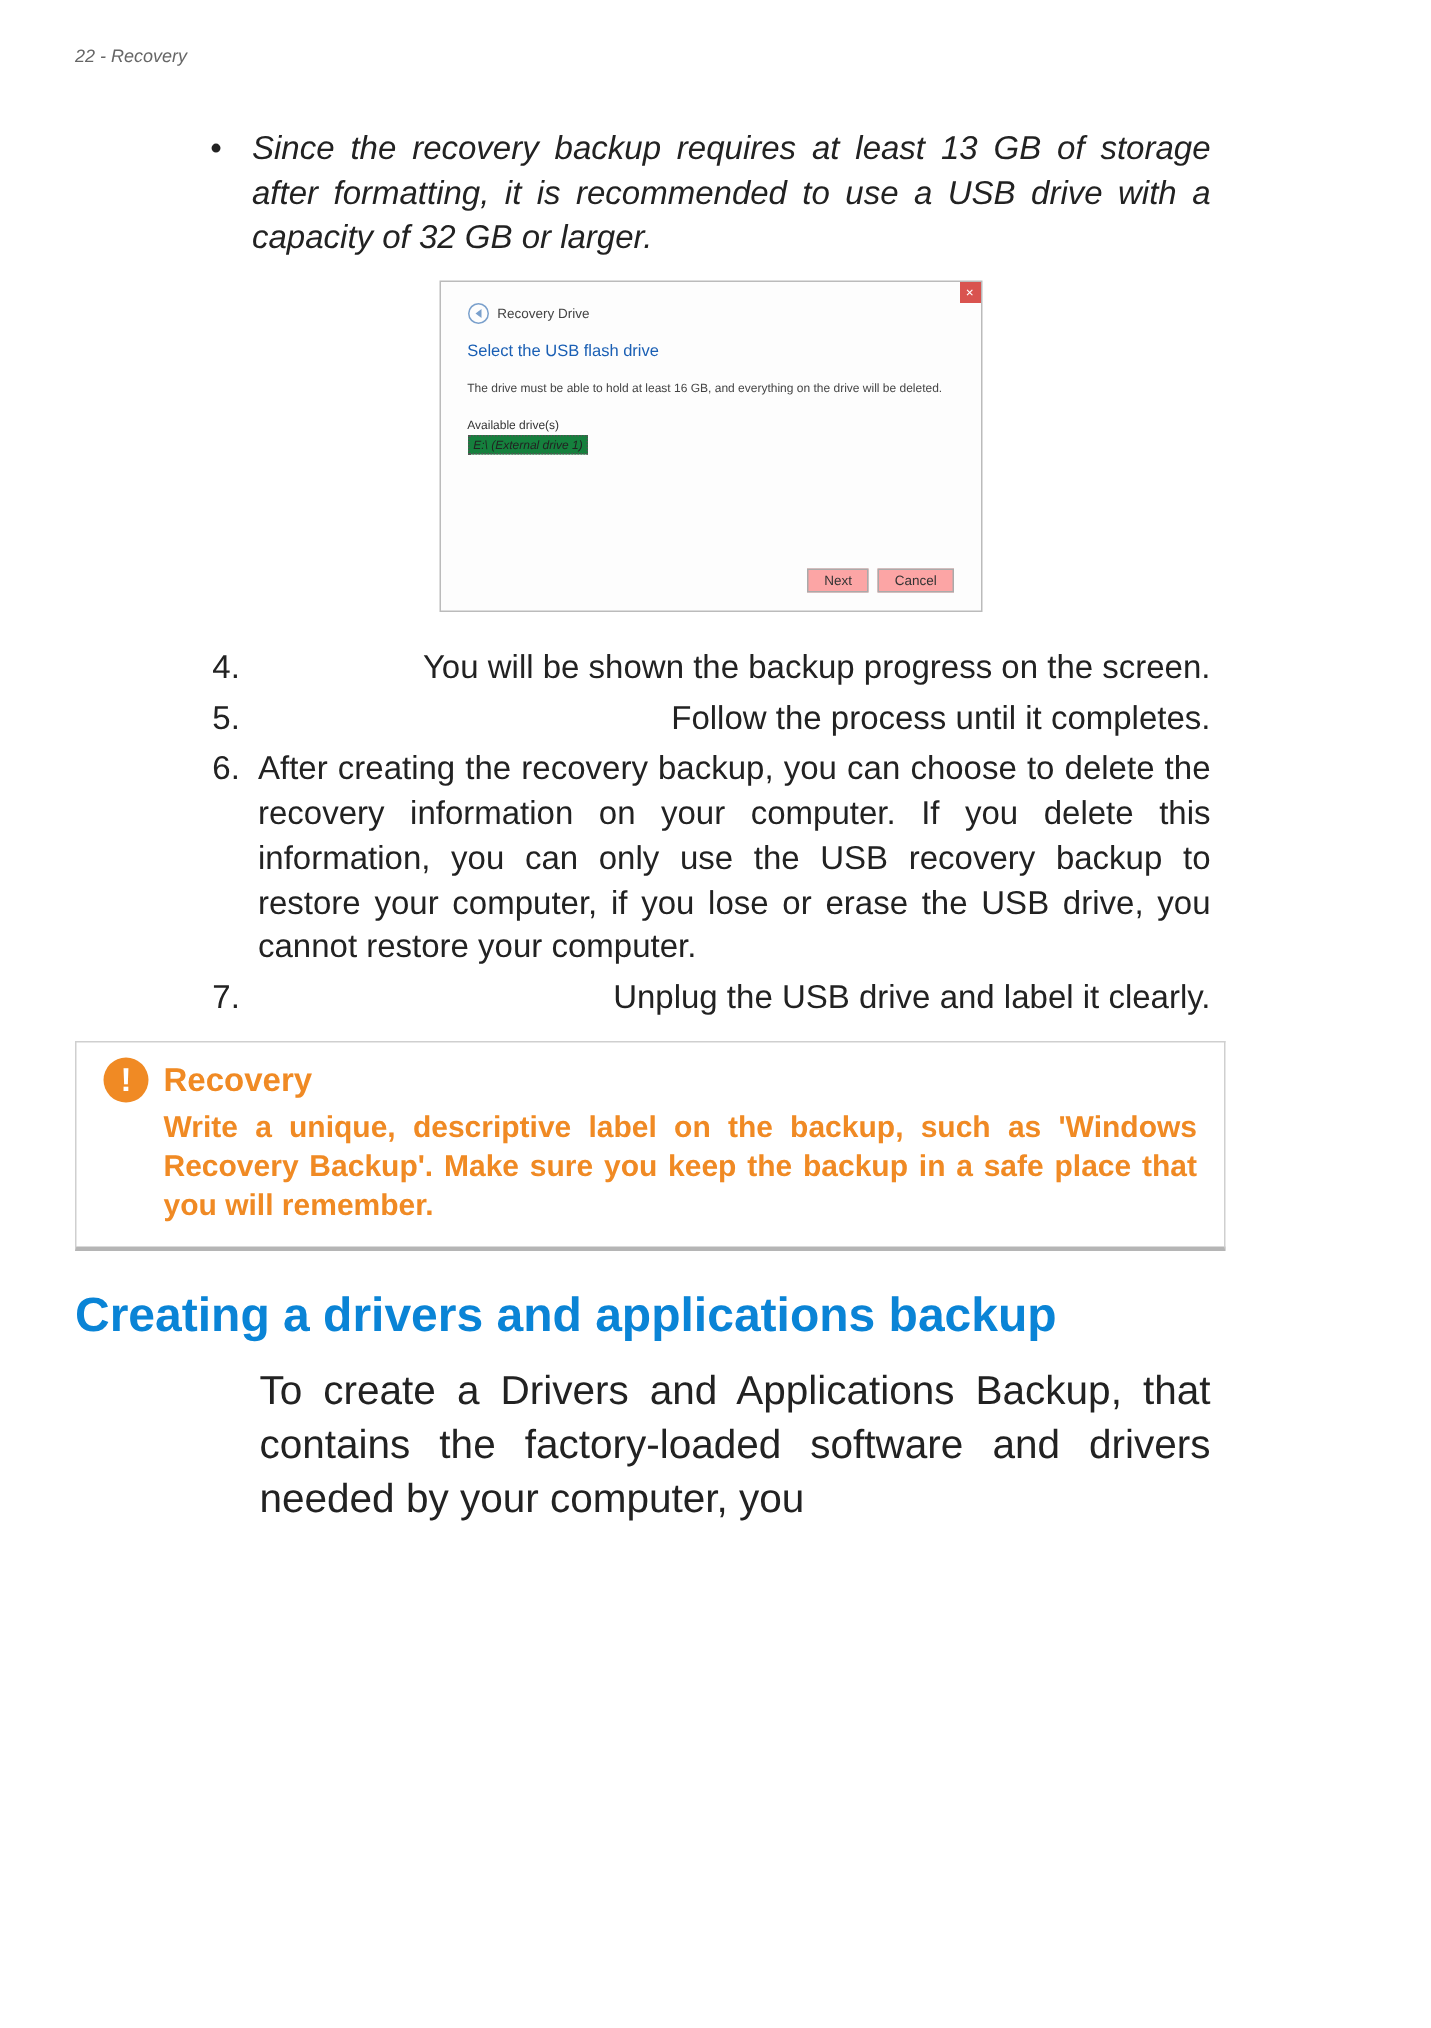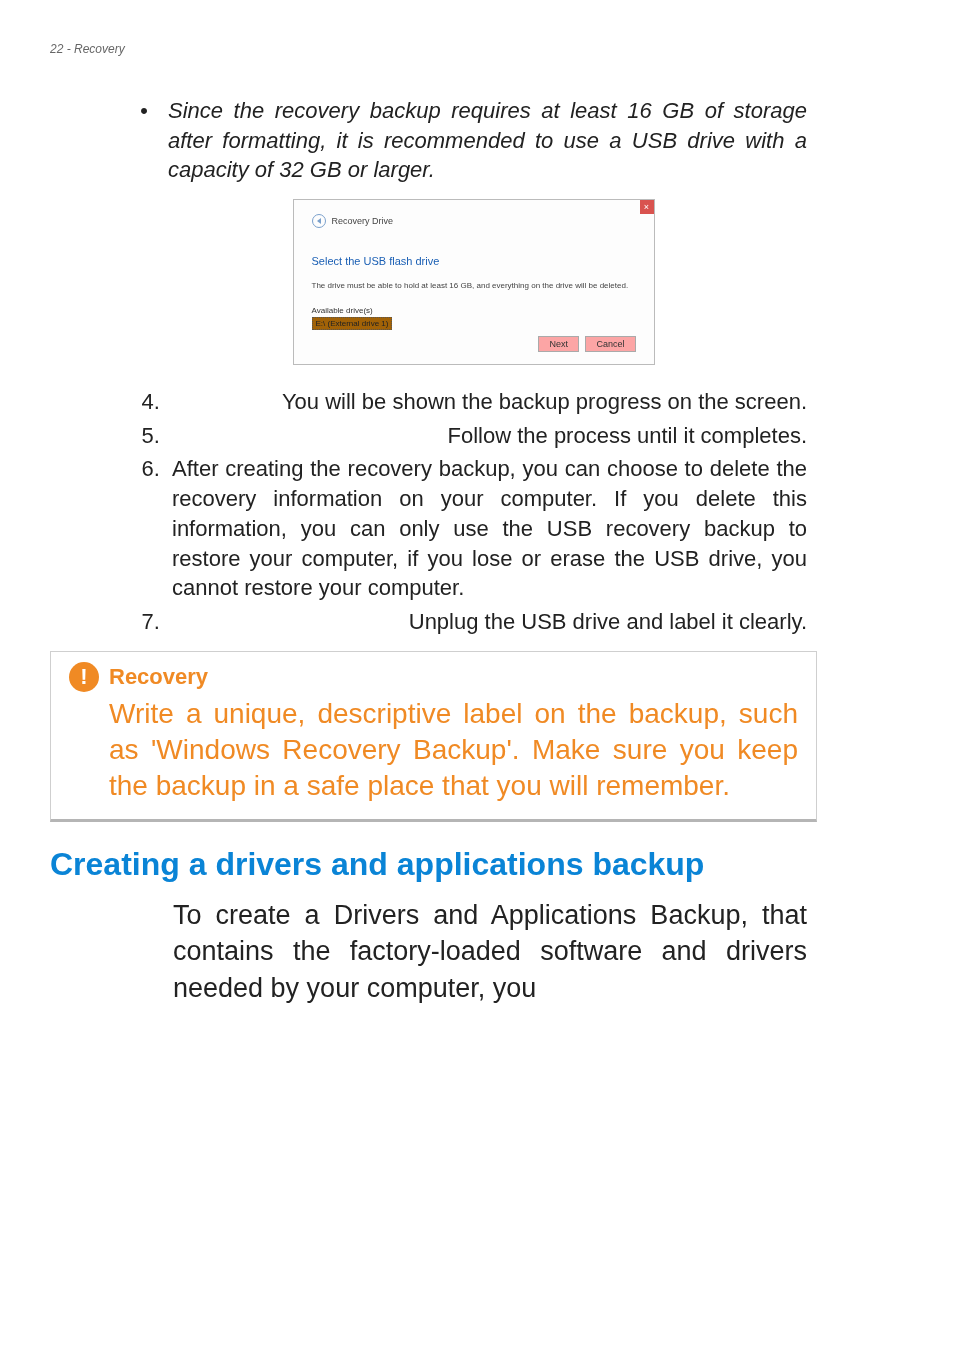--- a/index.html
+++ b/index.html
@@ -5,21 +5,21 @@
   html, body {
     margin: 0;
     padding: 0;
     background: #ffffff;
     font-family: Arial, Helvetica, sans-serif;
     color: #222;
     width: 954px;
   }
   .page {
     width: 867px;
-    padding: 42px 50px 60px 50px;
+    padding: 30px 50px 60px 50px;
     box-sizing: border-box;
   }
   .header {
     font-style: italic;
     font-size: 12px;
     color: #666;
     margin-bottom: 40px;
   }
   .indent-block {
     margin-left: 90px;
@@ -51,21 +51,21 @@
     position: absolute;
     right: 0; top: 0;
     width: 14px; height: 14px;
     background: #d9534f;
     color: #fff;
     font-size: 9px;
     line-height: 14px;
     text-align: center;
   }
   .dlg-inner { padding: 14px 18px 12px 18px; }
-  .dlg-crumb { color: #444; display:flex; align-items:center; gap:6px; margin-bottom:27px; }
+  .dlg-crumb { color: #444; display:flex; align-items:center; gap:6px; margin-bottom:12px; }
   .dlg-back {
     display:inline-block;
     width:12px; height:12px;
     border:1px solid #7aa0cc;
     border-radius:50%;
     position:relative;
   }
   .dlg-back::before{
     content:"";
     position:absolute;
@@ -73,23 +73,25 @@
     border-top:3px solid transparent;
     border-bottom:3px solid transparent;
     border-right:4px solid #7aa0cc;
   }
   .dlg-title2 { color: #1a5fb4; font-size: 11px; margin-bottom: 14px; }
   .dlg-note { font-size: 8px; color:#444; margin-bottom: 16px; }
   .dlg-avail { font-size: 8px; color:#333; margin-bottom: 2px; }
   .dlg-sel {
     display:inline-block;
     padding: 1px 3px;
-    background:#a16207;
+    background:#15803d;
     border:1px dotted #555;
     font-size:8px;
+    margin-bottom: 70px;
+    font-style: italic;
   }
   .dlg-btns { text-align:right; padding-top:6px; }
   .dlg-btn {
     display:inline-block;
     border:1px solid #aaa;
     padding:2px 10px;
     font-size:9px;
     color:#333;
     background:#fca5a5;
     margin-left:4px;
@@ -126,22 +128,22 @@
     text-align: center;
     flex: 0 0 30px;
   }
   .callout-title {
     color: #f08a24;
     font-size: 22px;
     font-weight: bold;
   }
   .callout-body {
     color: #f08a24;
-    font-size: 28px;
-    font-weight: normal;
+    font-size: 20px;
+    font-weight: bold;
     line-height: 1.3;
     margin-left: 40px;
     text-align: justify;
   }
   h2.section {
     color: #0a84d6;
     font-size: 32px;
     font-weight: bold;
     margin: 10px 0 14px 0;
   }
@@ -159,21 +161,21 @@
 
   <div class="header">
     <span>22 - Recovery</span>
   </div>
 
   <div class="indent-block">
 
     <div class="bullet-list">
       <div class="bullet-row">
         <div class="bullet-dot">•</div>
-        <div class="bullet-txt">Since the recovery backup requires at least 16 GB of storage after formatting, it is recommended to use a USB drive with a capacity of 32 GB or larger.</div>
+        <div class="bullet-txt">Since the recovery backup requires at least 13 GB of storage after formatting, it is recommended to use a USB drive with a capacity of 32 GB or larger.</div>
       </div>
     </div>
 
     <div class="screenshot-wrap">
       <div class="dlg">
         <div class="dlg-titlebar">×</div>
         <div class="dlg-inner">
           <div class="dlg-crumb">
             <span class="dlg-back"></span>
             <span>Recovery Drive</span>

